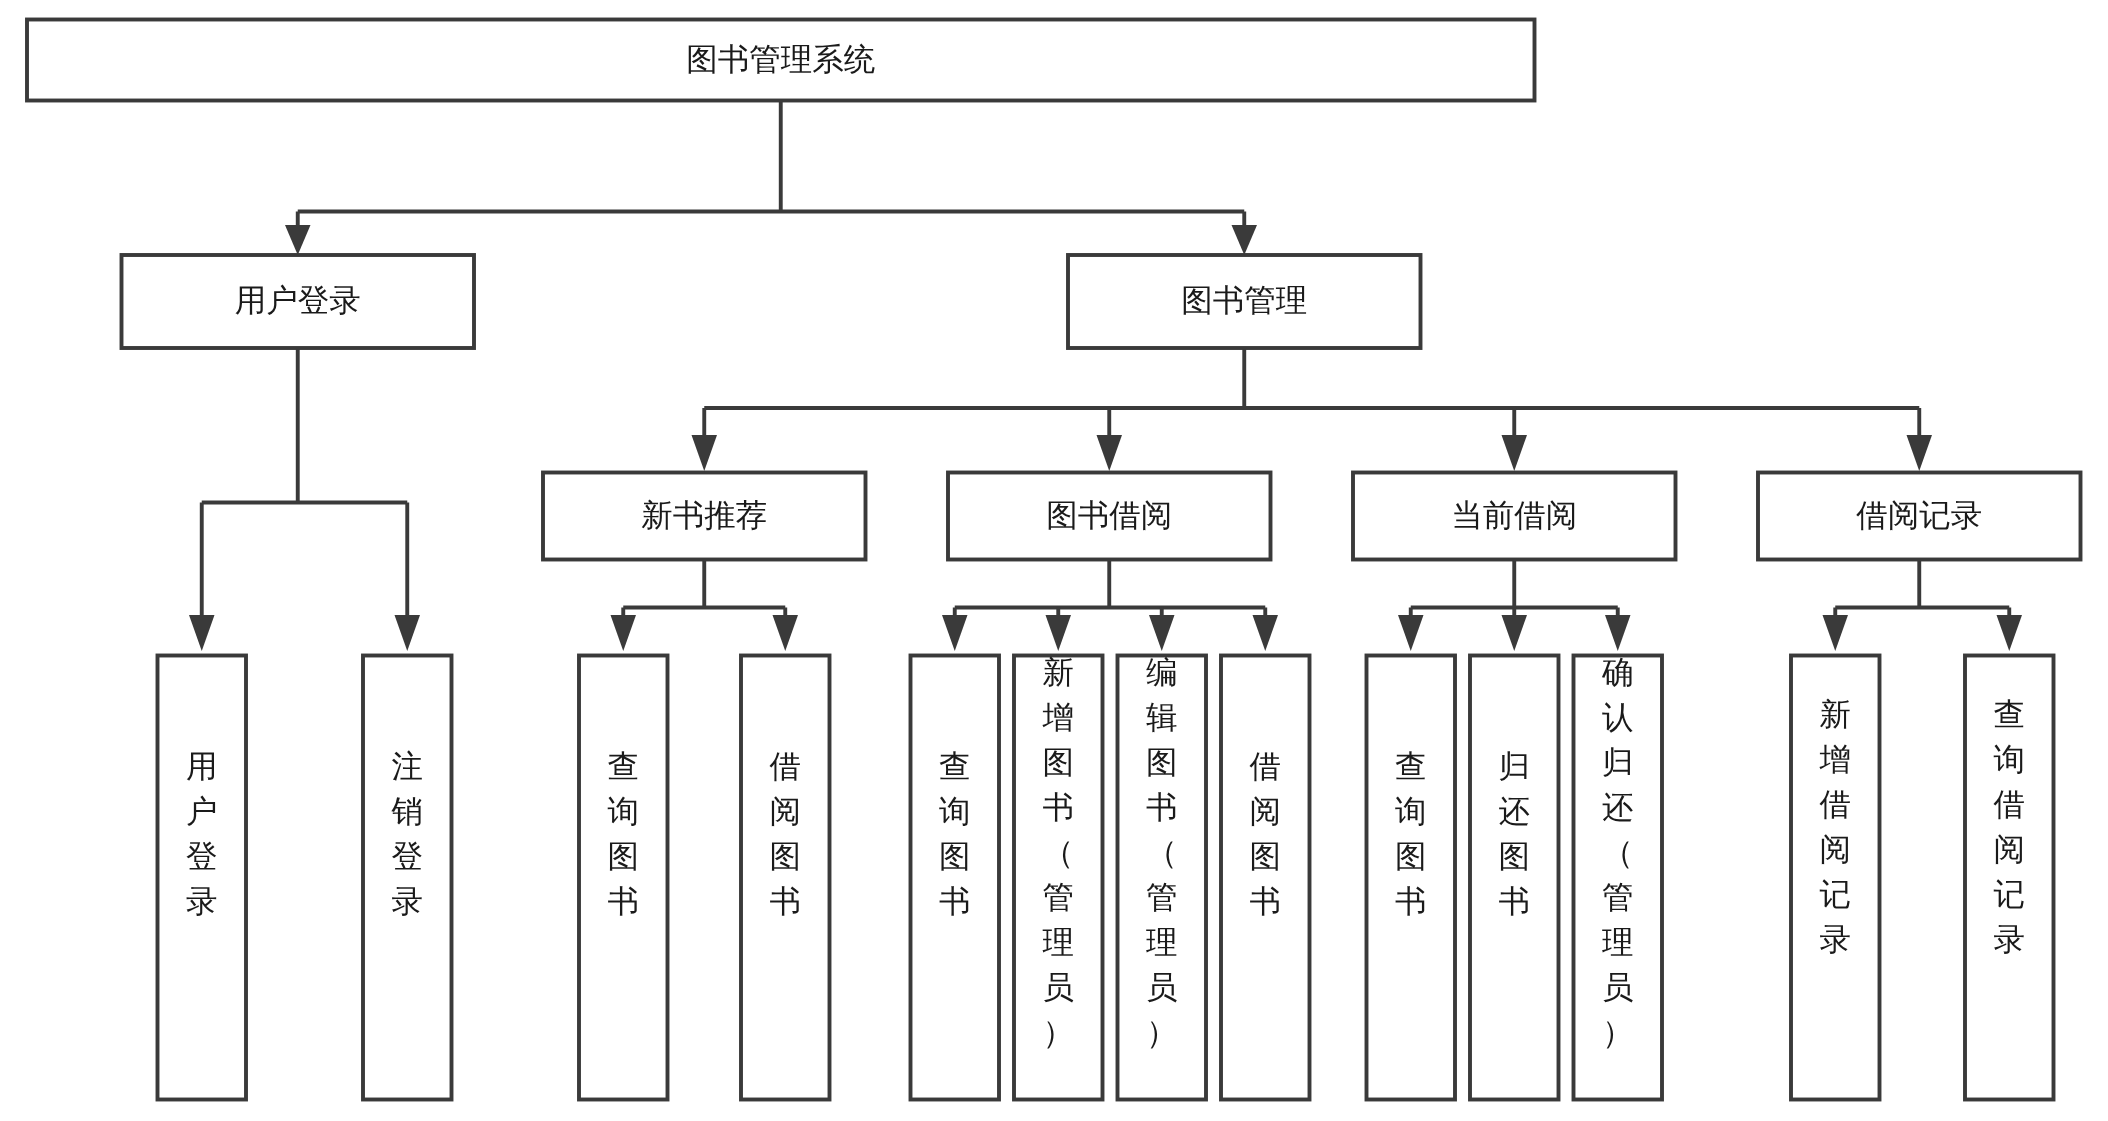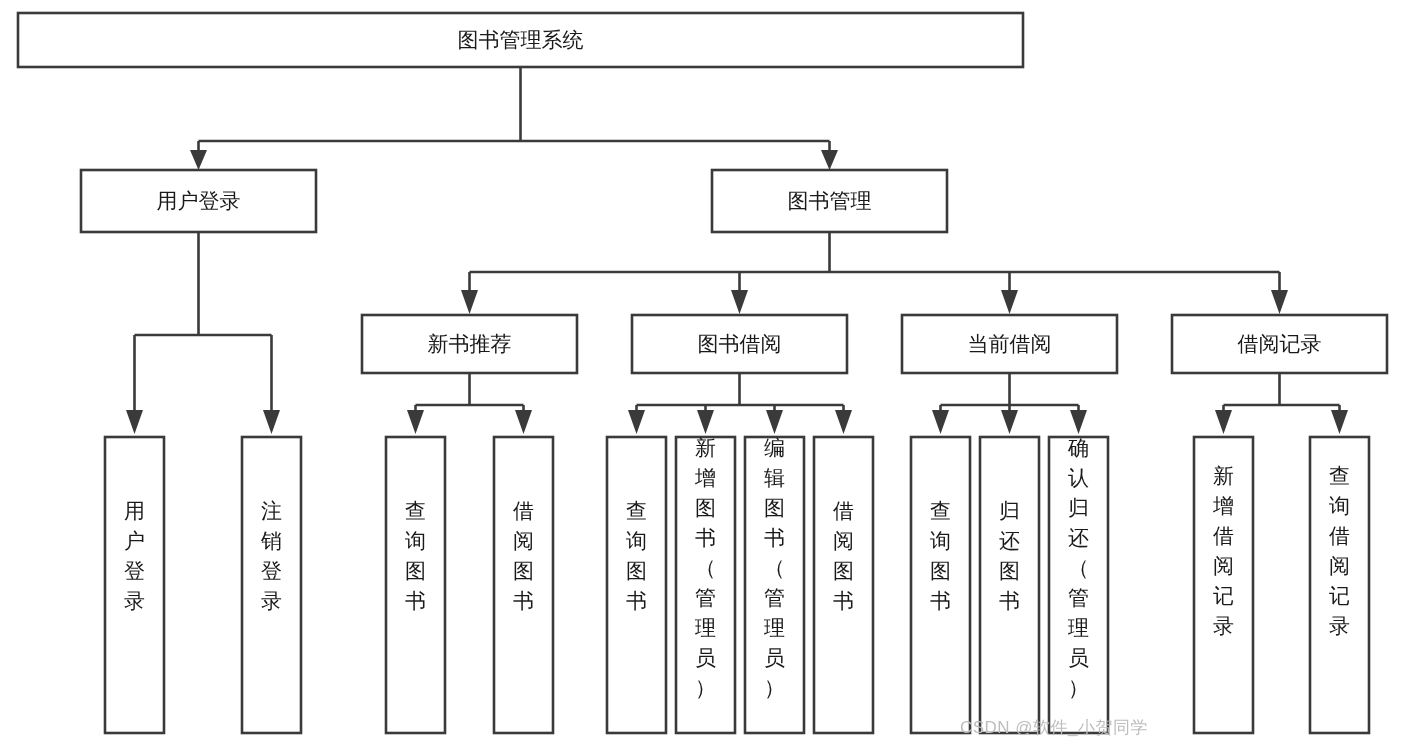--- a/index.html
+++ b/index.html
@@ -227,14 +227,13 @@
     <text class="node-label-vertical" x="1223.5" y="483"><tspan x="1223.5" y="483">新</tspan><tspan x="1223.5" y="513">增</tspan><tspan x="1223.5" y="543">借</tspan><tspan x="1223.5" y="573">阅</tspan><tspan x="1223.5" y="603">记</tspan><tspan x="1223.5" y="633">录</tspan></text>
   </g>
 
   <g>
     <rect class="node-box" x="1310" y="437" width="59" height="296"></rect>
     <text class="node-label-vertical" x="1339.5" y="483"><tspan x="1339.5" y="483">查</tspan><tspan x="1339.5" y="513">询</tspan><tspan x="1339.5" y="543">借</tspan><tspan x="1339.5" y="573">阅</tspan><tspan x="1339.5" y="603">记</tspan><tspan x="1339.5" y="633">录</tspan></text>
   </g>
 
 </svg>
 
-<div class="watermark">CSDN @软件_小贺同学</div>
 </div>
 
 </body></html>

